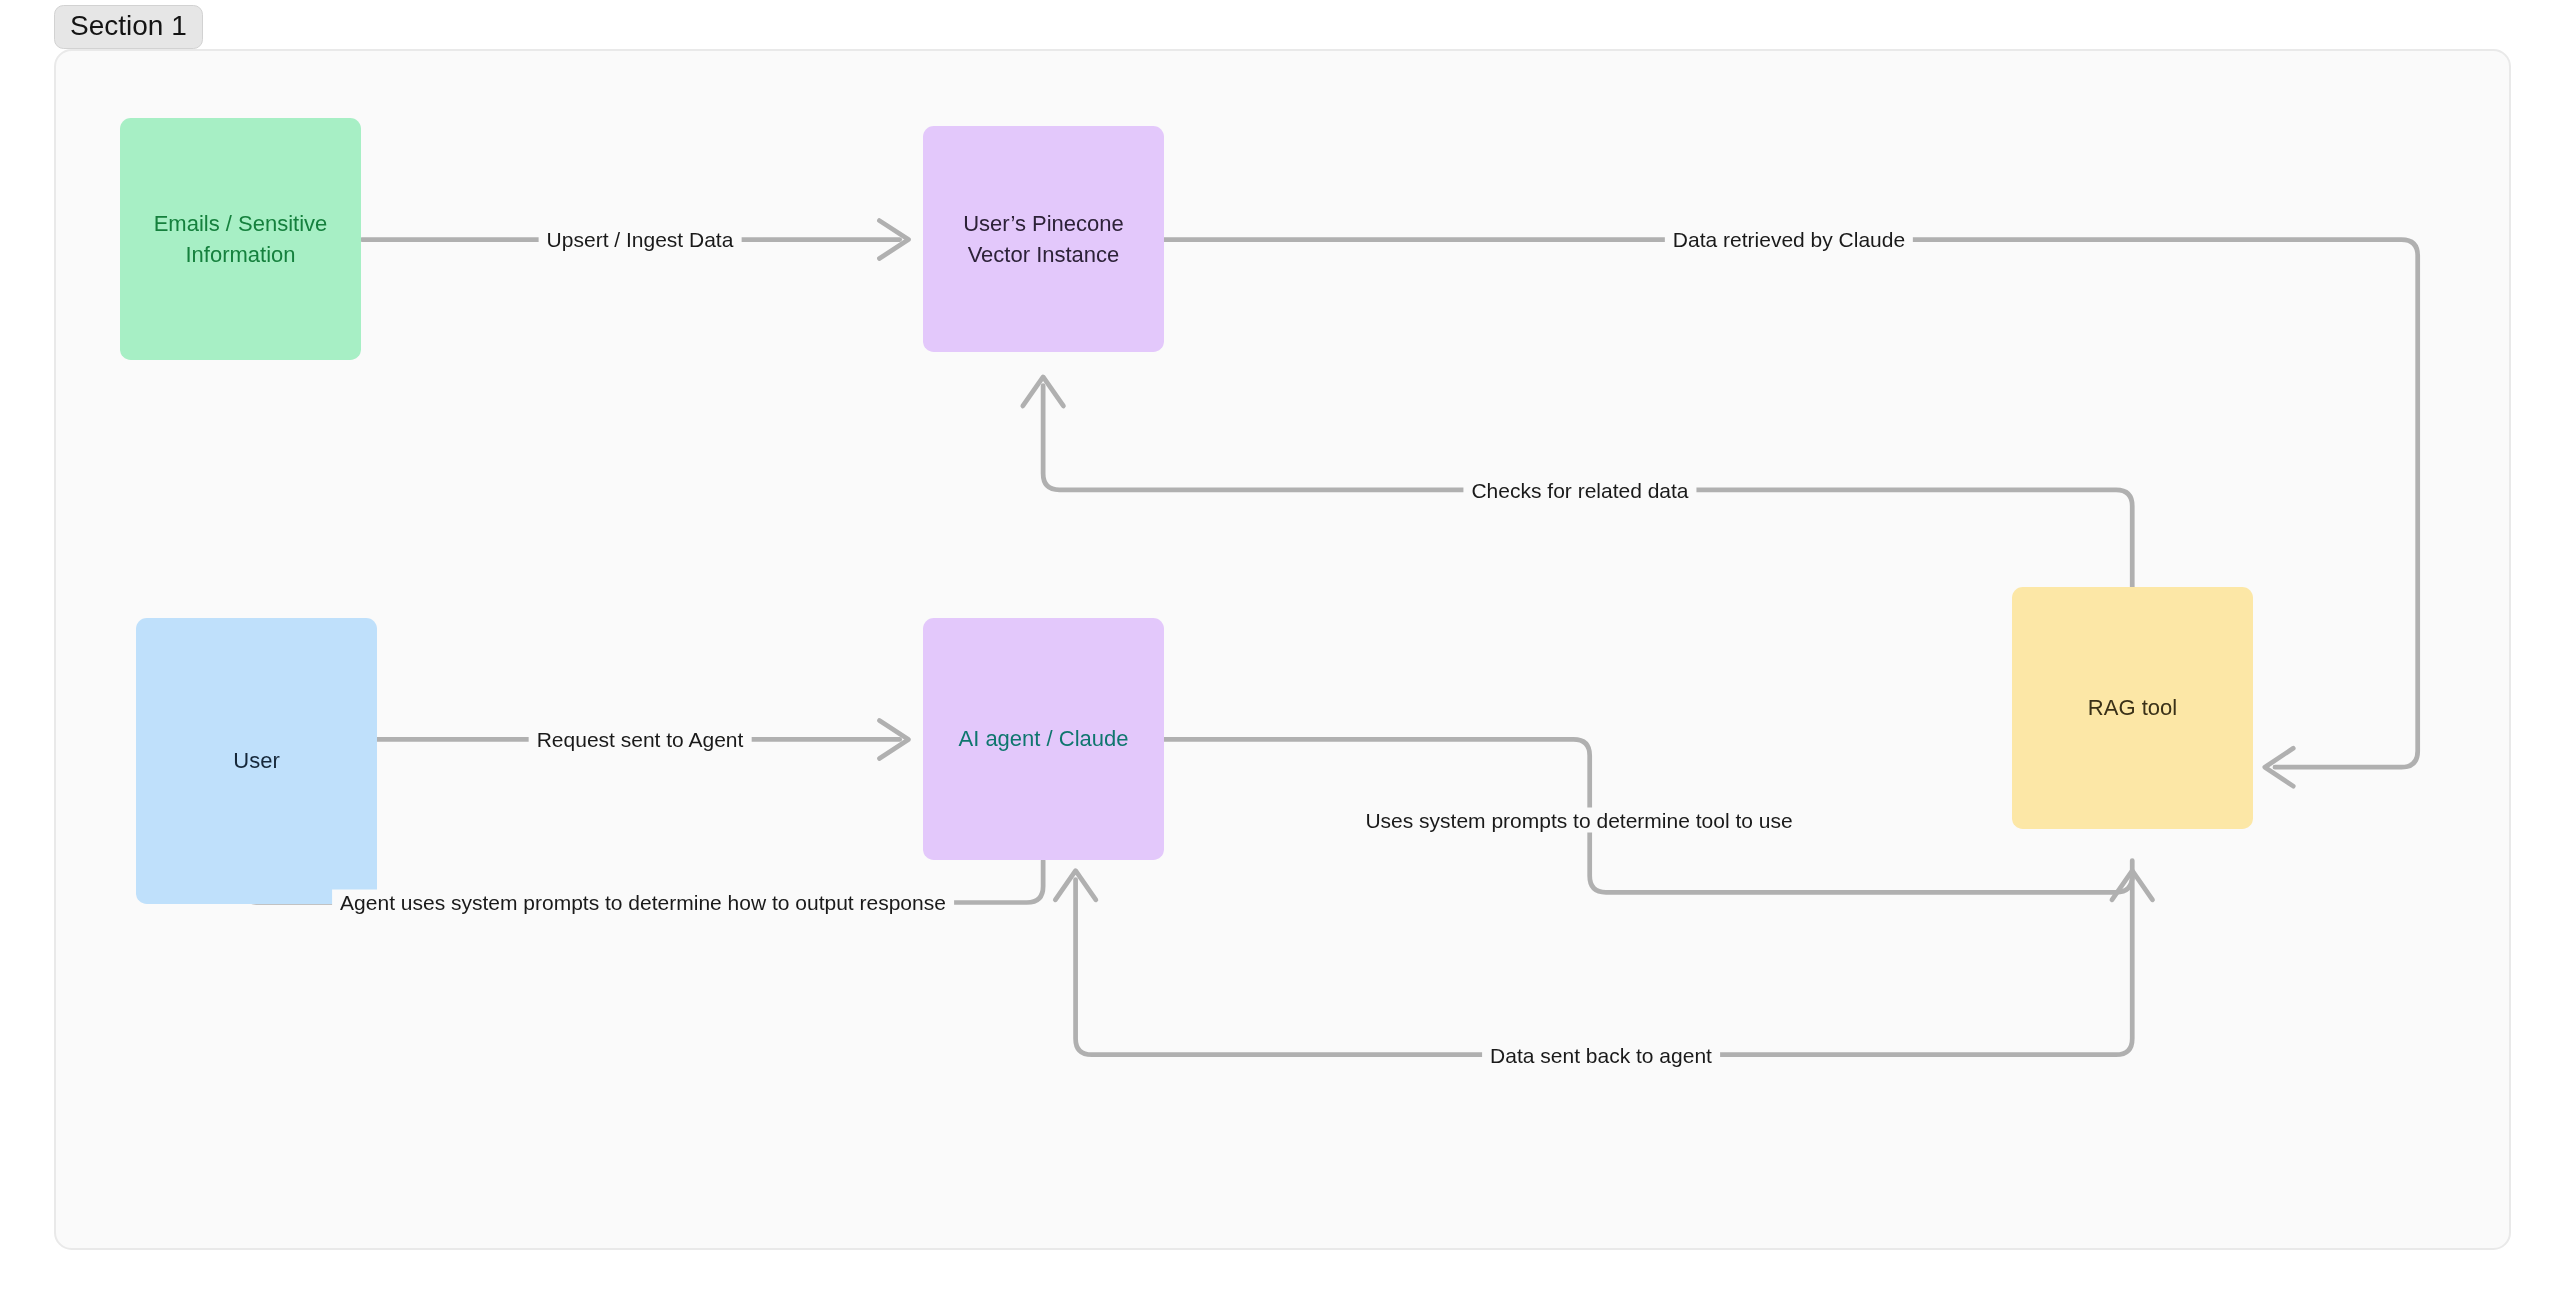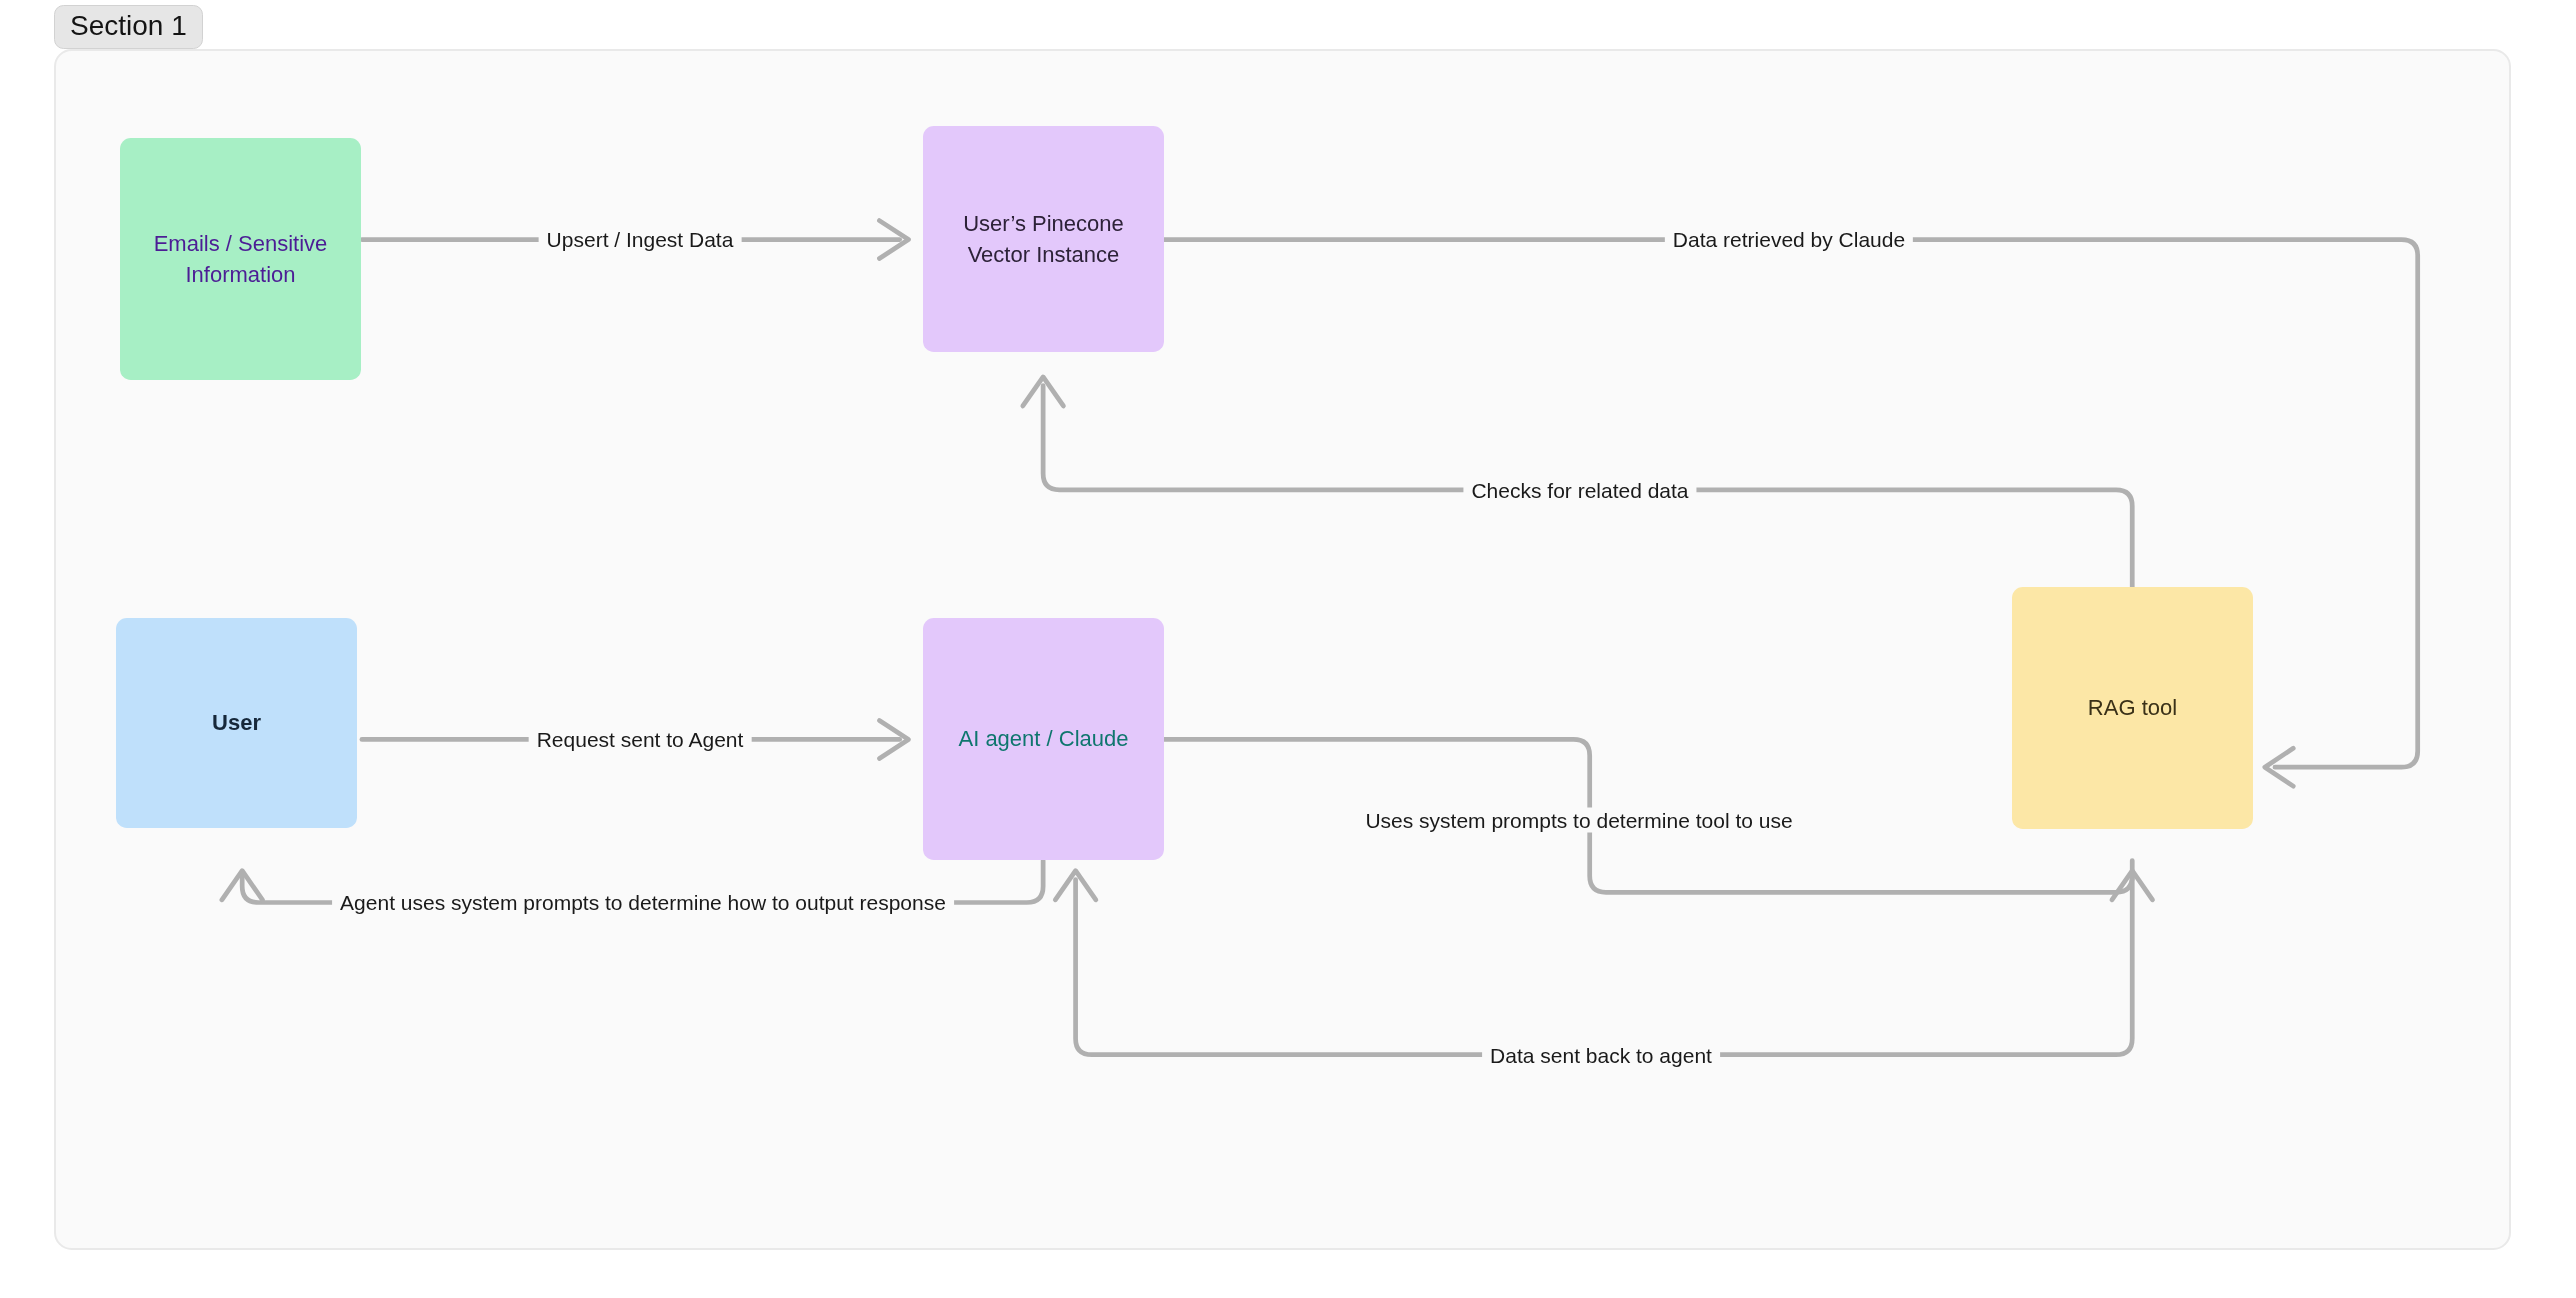--- a/index.html
+++ b/index.html
@@ -70,21 +70,21 @@
     align-items: center;
     justify-content: center;
     text-align: center;
     z-index: 20;
     font-size: 22px;
     line-height: 1.42;
     padding: 5.4px 9.5px;
   }
   .node .node-label { display: block; }
 
-  .node-emails    { background: #a7efc5; color: #4c1d95; margin-top: 20px; }
+  .node-emails    { background: #a7efc5; color: #15803d; }
   .node-pinecone  { background: #e3c8fb; color: #2d2238; }
   .node-user      { background: #bfe0fb; color: #16283a; }
   .node-agent     { background: #e3c8fb; color: #0f766e; }
   .node-rag       { background: #fce7a6; color: #3a3118; }
 
   
   .edge-label {
     position: absolute;
     z-index: 30;
     font-size: 21px;
@@ -139,21 +139,21 @@
     </div>
   </div>
 
   <div class="node node-pinecone" style="left:923px; top:126px; width:241px; height:226px;">
     <div>
       <span class="node-label">User’s Pinecone</span>
       <span class="node-label">Vector Instance</span>
     </div>
   </div>
 
-  <div class="node node-user" style="left:116px; top:618px; width:241px; height:210px;font-weight:bold;">
+  <div class="node node-user" style="left:136px; top:618px; width:241px; height:286px;">
     <div>
       <span class="node-label">User</span>
     </div>
   </div>
 
   <div class="node node-agent" style="left:923px; top:618px; width:241px; height:242px;">
     <div>
       <span class="node-label">AI agent / Claude</span>
     </div>
   </div>

